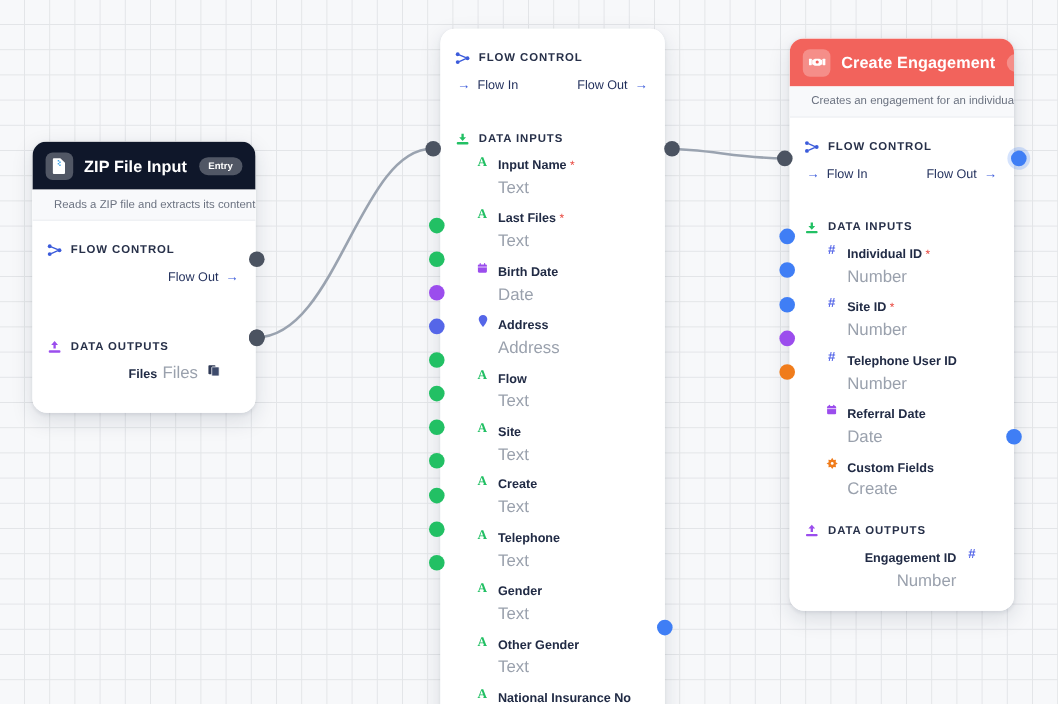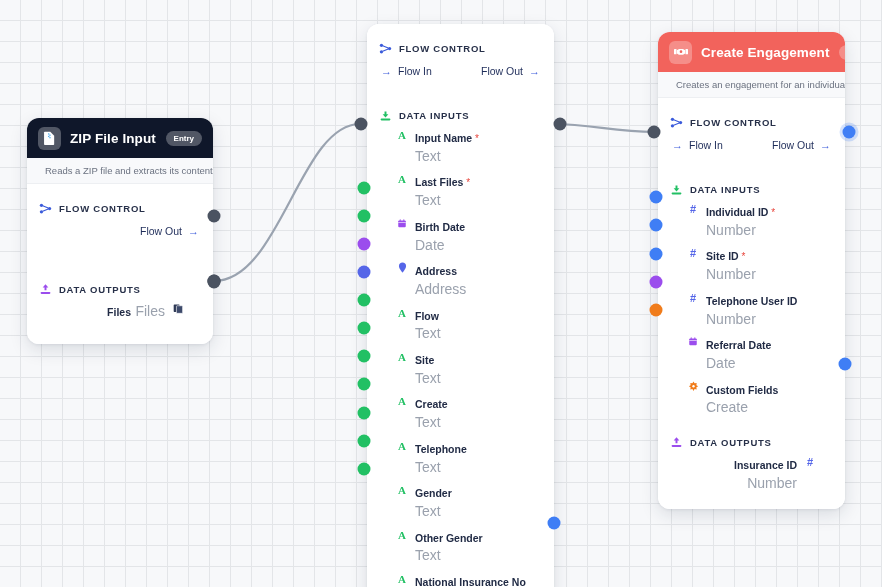--- a/index.html
+++ b/index.html
@@ -533,21 +533,21 @@
         <div class="section">
           <svg width="13" height="13" viewBox="0 0 16 16">
             <path d="M8 1.5 L11.5 5.5 H9.2 V9 H6.8 V5.5 H4.5 Z" fill="#9b4ded"></path>
             <rect x="2" y="11" width="12" height="2.4" rx="1" fill="#9b4ded"></rect>
           </svg>
           <span class="section-label">DATA OUTPUTS</span>
         </div>
 
         <div class="port-row out">
           <span class="port-text">
-            <span class="port-name">Insurance ID</span>
+            <span class="port-name">Engagement ID</span>
             <div class="port-sub">Number</div>
           </span>
           <span class="port-type-icon t-num">#</span>
         </div>
 
       </div>
     </div>
   </div>
 
   <span class="dot dark" style="left:654px; top:132px;"></span>

